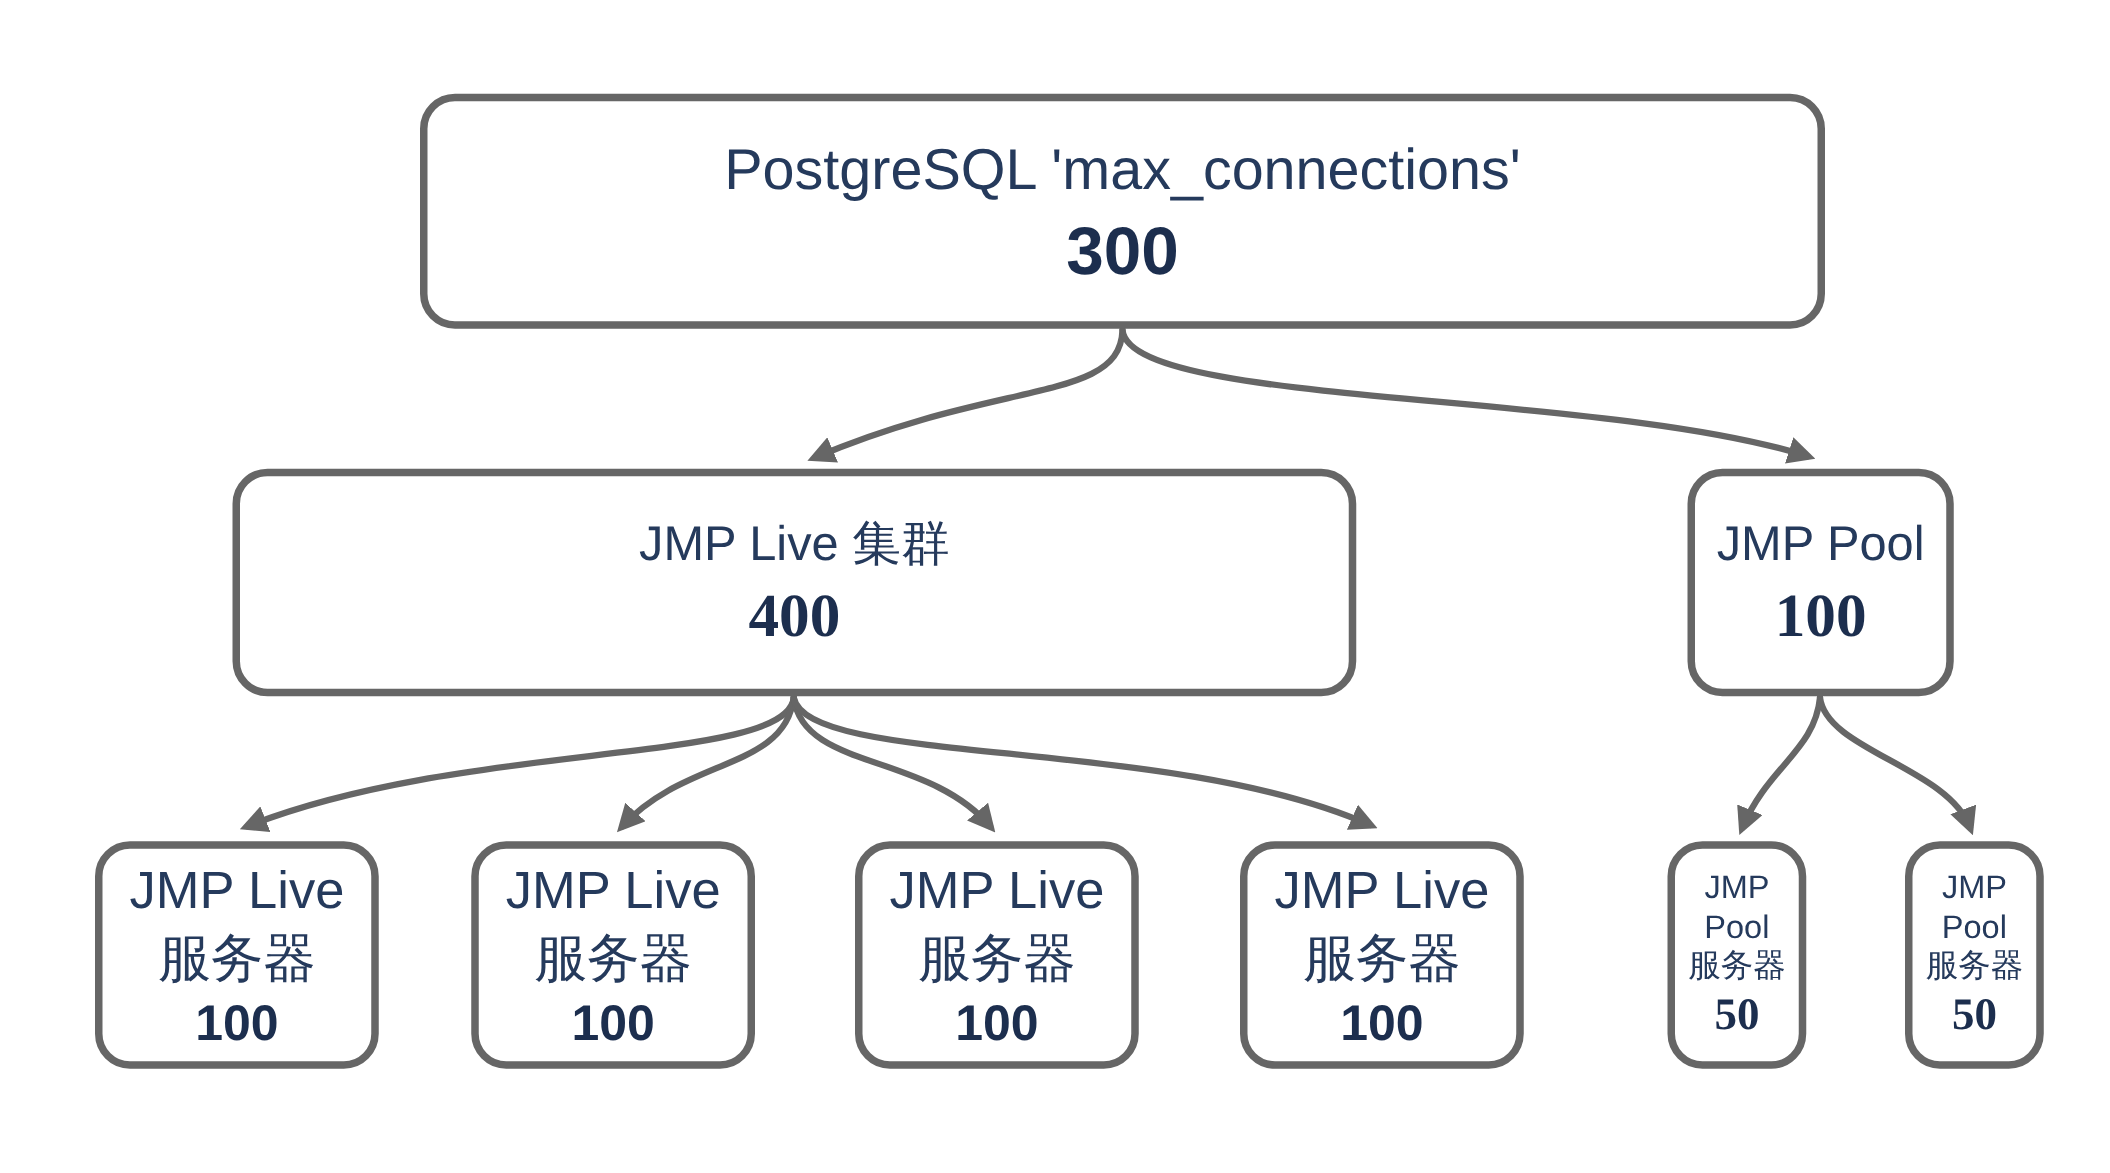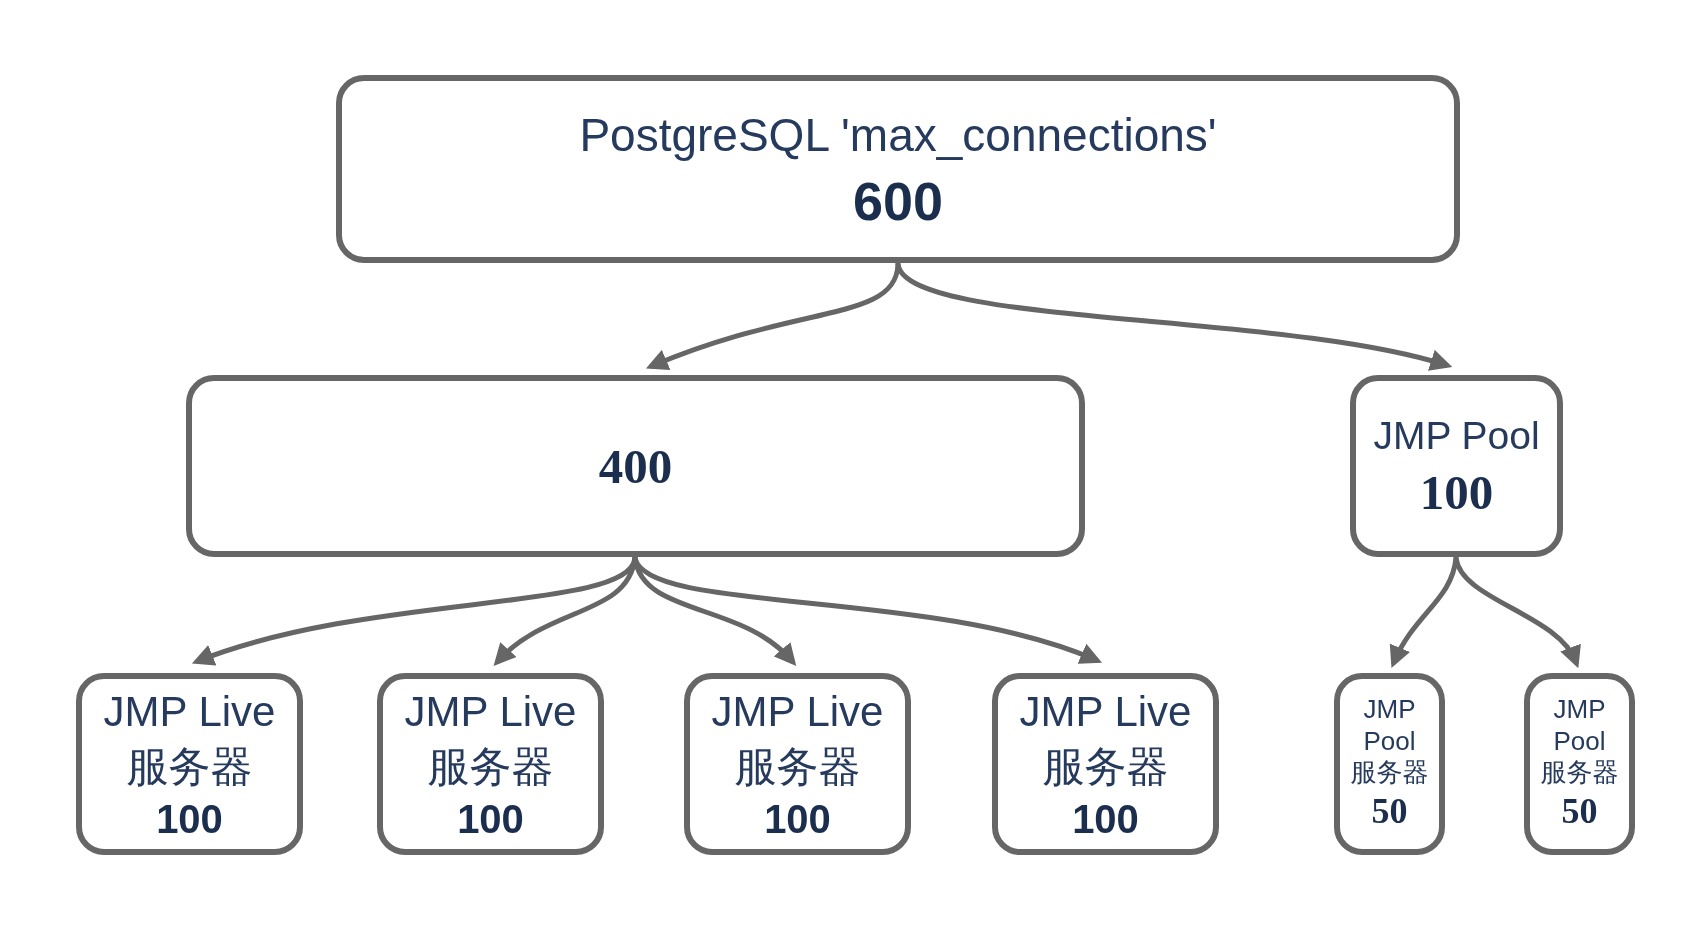--- a/index.html
+++ b/index.html
@@ -69,24 +69,25 @@
     <path class="edge" marker-end="url(#arrow)" d="M 635 558 C 630 612, 372 592, 198 661"></path>
     <path class="edge" marker-end="url(#arrow)" d="M 635 558 C 628 616, 548 606, 498 661"></path>
     <path class="edge" marker-end="url(#arrow)" d="M 635 558 C 642 616, 742 602, 792 661"></path>
     <path class="edge" marker-end="url(#arrow)" d="M 635 558 C 646 614, 932 588, 1096 660"></path>
     <path class="edge" marker-end="url(#arrow)" d="M 1456 558 C 1452 600, 1414 614, 1394 662"></path>
     <path class="edge" marker-end="url(#arrow)" d="M 1456 558 C 1461 600, 1558 614, 1576 662"></path>
   </svg>
 
   <div class="node node-root">
     <div class="label">PostgreSQL 'max_connections'</div>
-    <div class="value">600</div>
+    <div class="value">300</div>
   </div>
 
   <div class="node node-cluster">
+    <div class="label">JMP Live 集群</div>
     <div class="value">400</div>
   </div>
 
   <div class="node node-pool">
     <div class="label">JMP Pool</div>
     <div class="value">100</div>
   </div>
 
   <div class="node node-live node-live-1">
     <div class="label">JMP Live</div>

